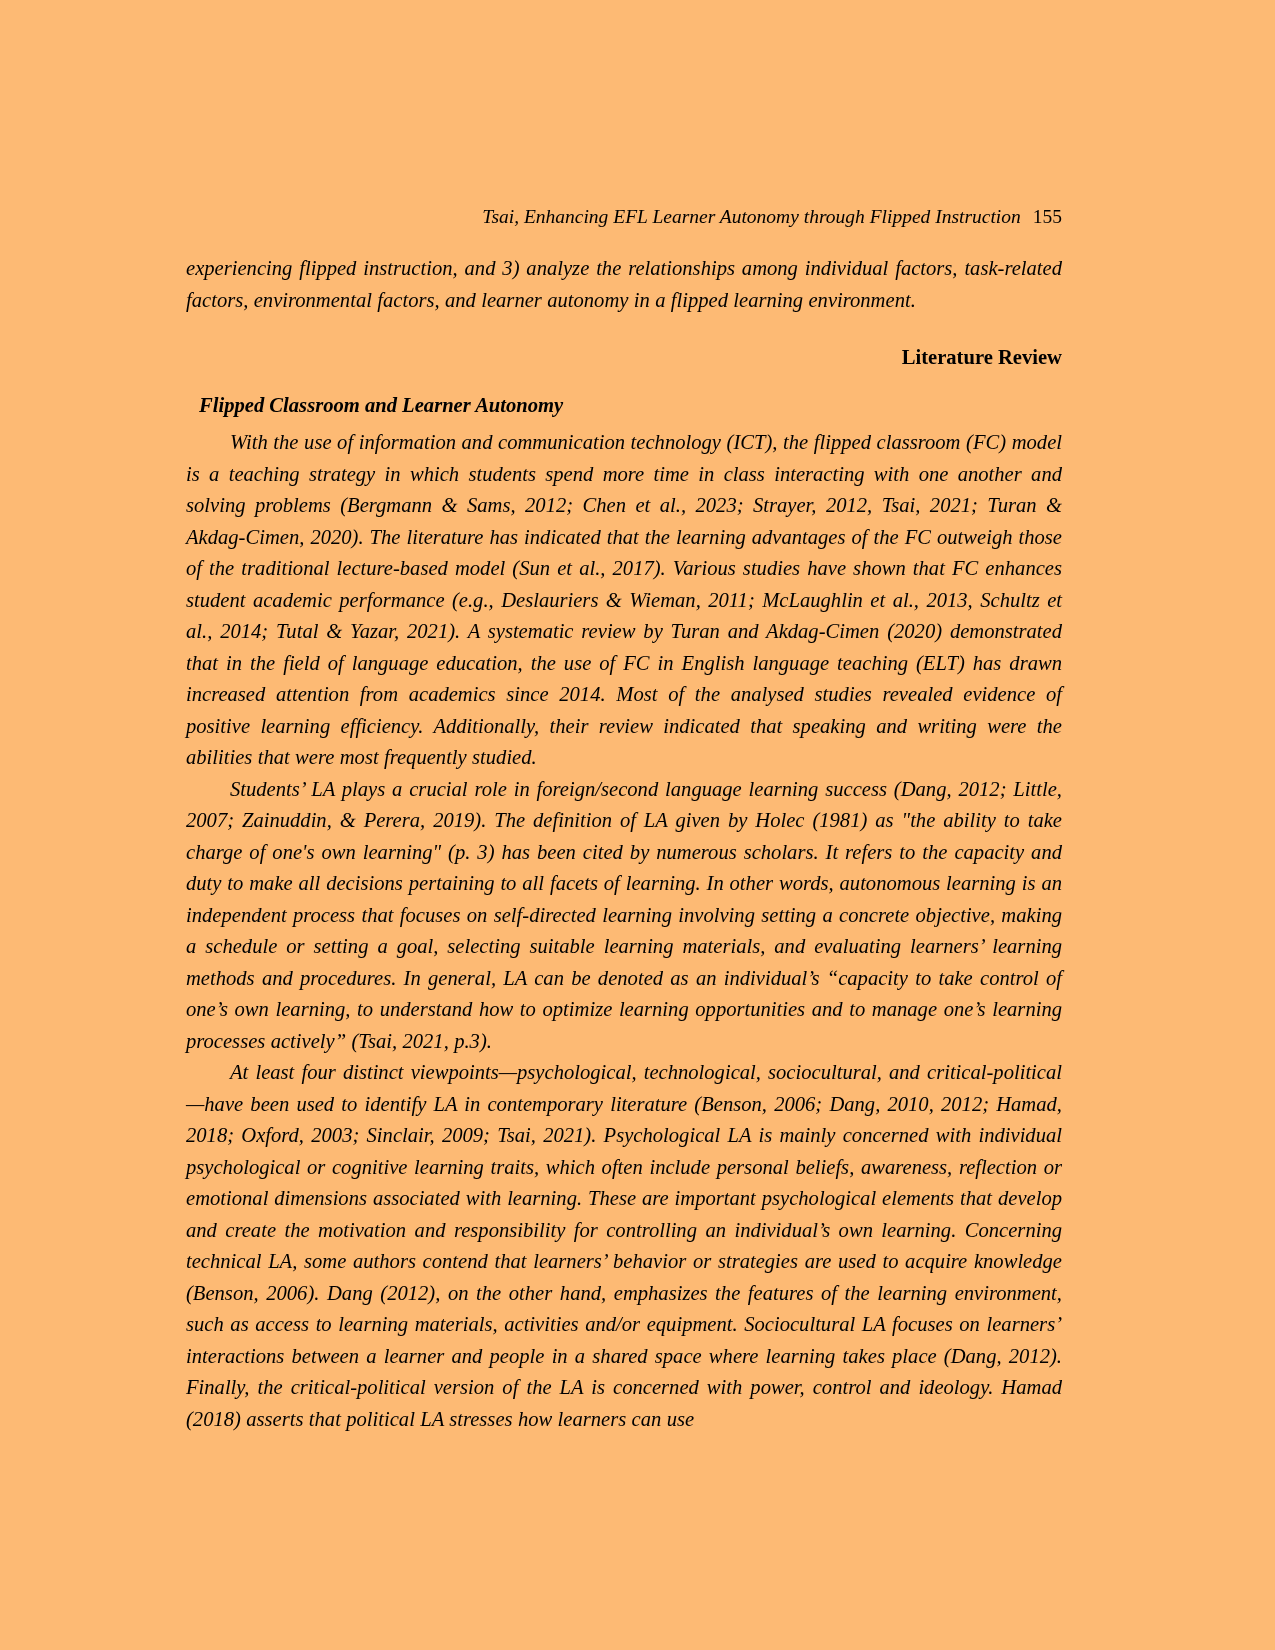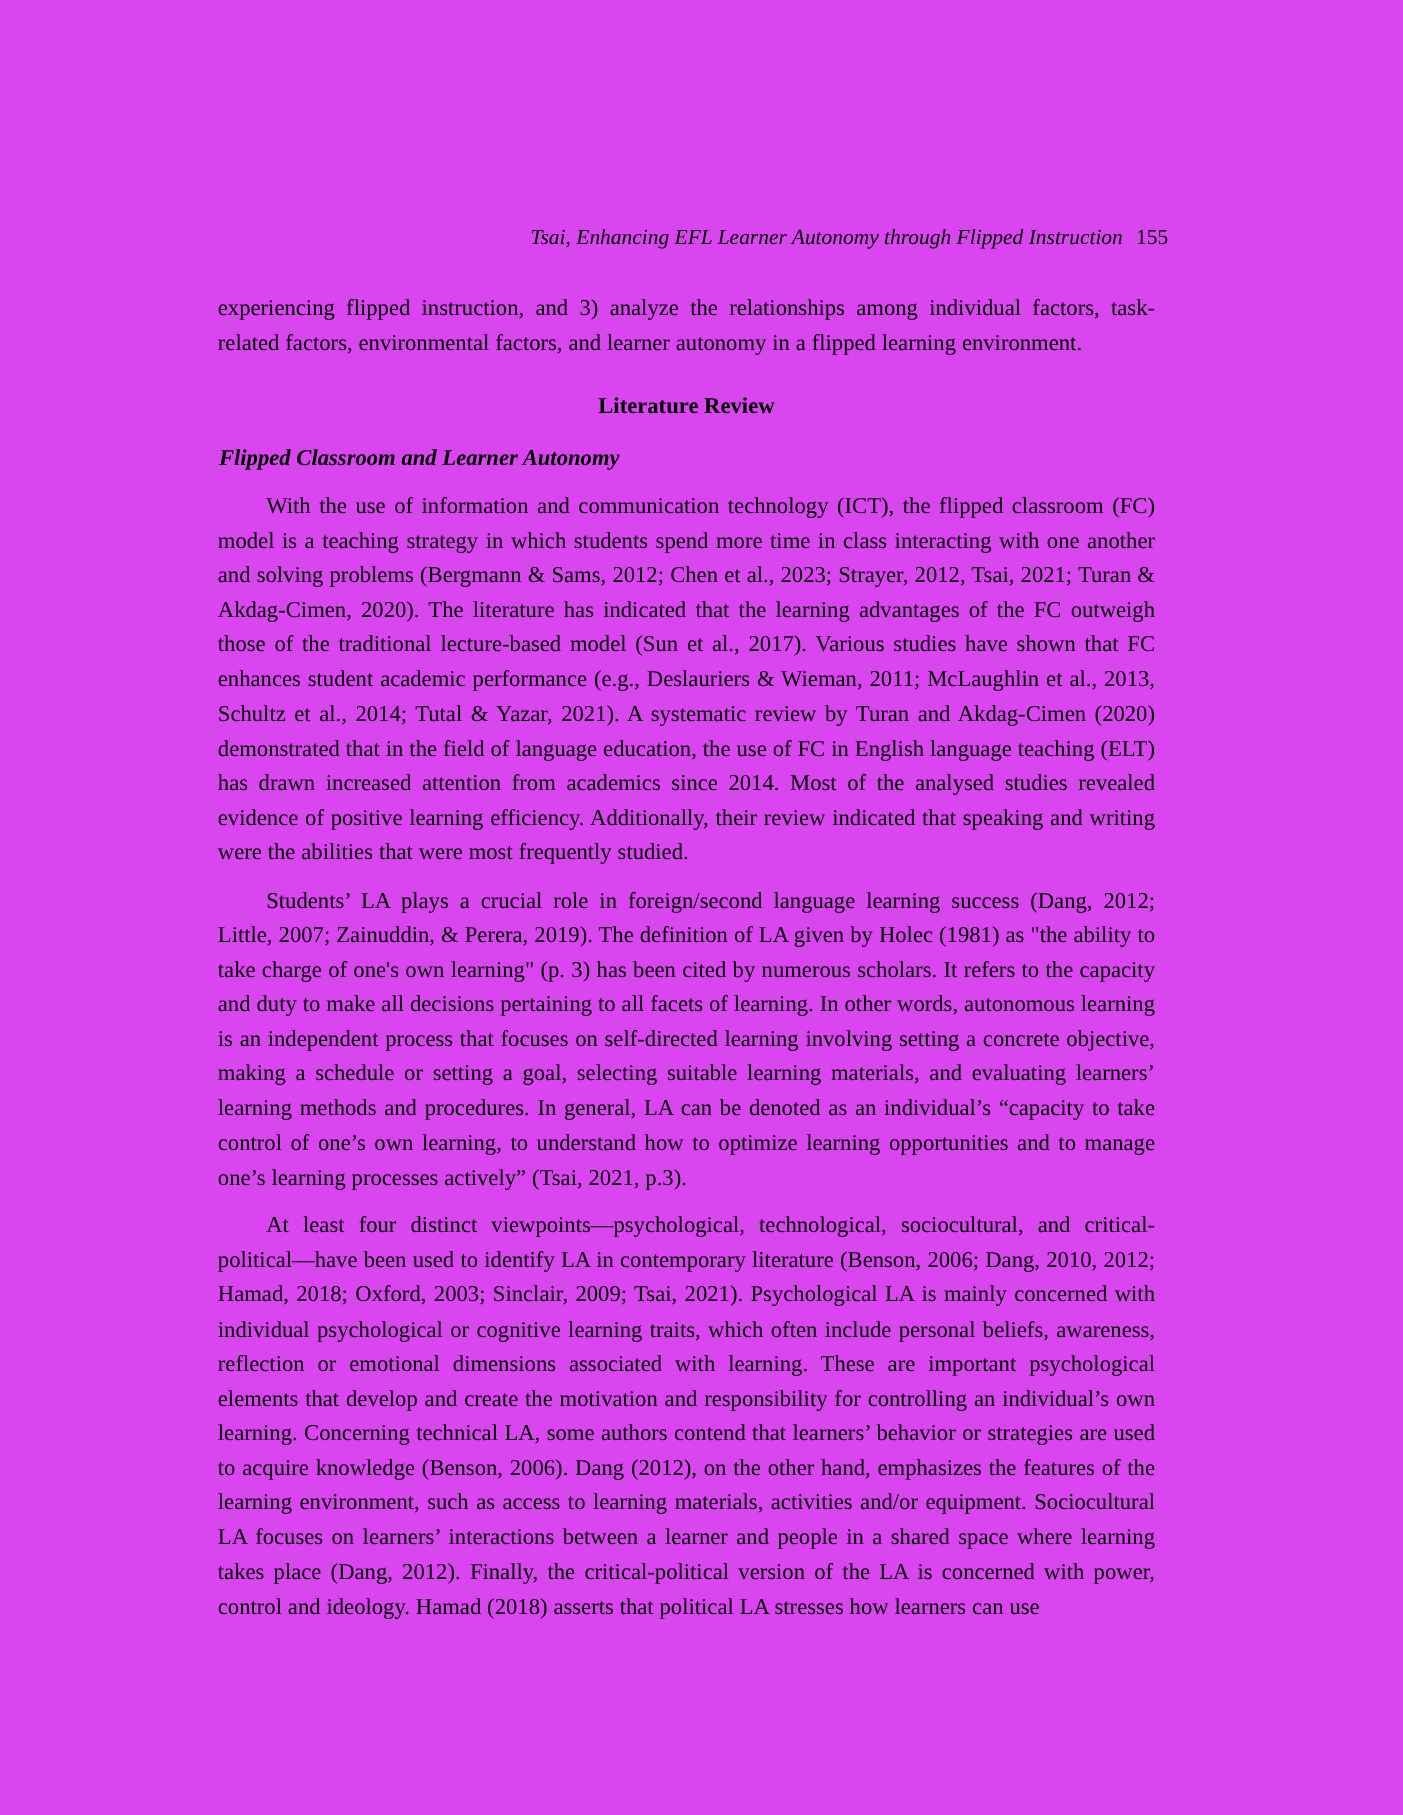--- a/index.html
+++ b/index.html
@@ -10,21 +10,21 @@
   body {
     font-family: "Liberation Serif", "DejaVu Serif", serif;
     color: #000000;
     -webkit-font-smoothing: antialiased;
   }
   .page {
     position: relative;
     width: 1275px;
     height: 1650px;
     margin: 0 auto;
-    background: #d946ef;
+    background: #fdba74;
     box-sizing: border-box;
     overflow: hidden;
   }
   
   .running-head {
     position: absolute;
     top: 205px;
     left: 186px;
     width: 876px;
     text-align: right;
@@ -40,38 +40,39 @@
     margin-left: 12px;
   }
   
   .content {
     position: absolute;
     top: 253px;
     left: 186px;
     width: 876px;
   }
   p.body-text {
-    margin: 12px;
+    margin: 0;
     font-size: 20.6px;
     line-height: 31.5px;
     text-align: justify;
     text-justify: inter-word;
     hyphens: none;
     word-spacing: 0.01em;
+    font-style: italic;
   }
   p.body-text.indented {
     text-indent: 44px;
   }
   h2.heading-1 {
     margin: 26px 0 0 0;
     font-size: 20.6px;
     line-height: 31.5px;
     font-weight: bold;
     font-style: normal;
-    text-align: center;
+    text-align: right;
   }
   h3.heading-2 {
     margin: 16px 0 6px 13px;
     font-size: 20.6px;
     line-height: 31.5px;
     font-weight: bold;
     font-style: italic;
     text-align: left;
   }
 </style>

